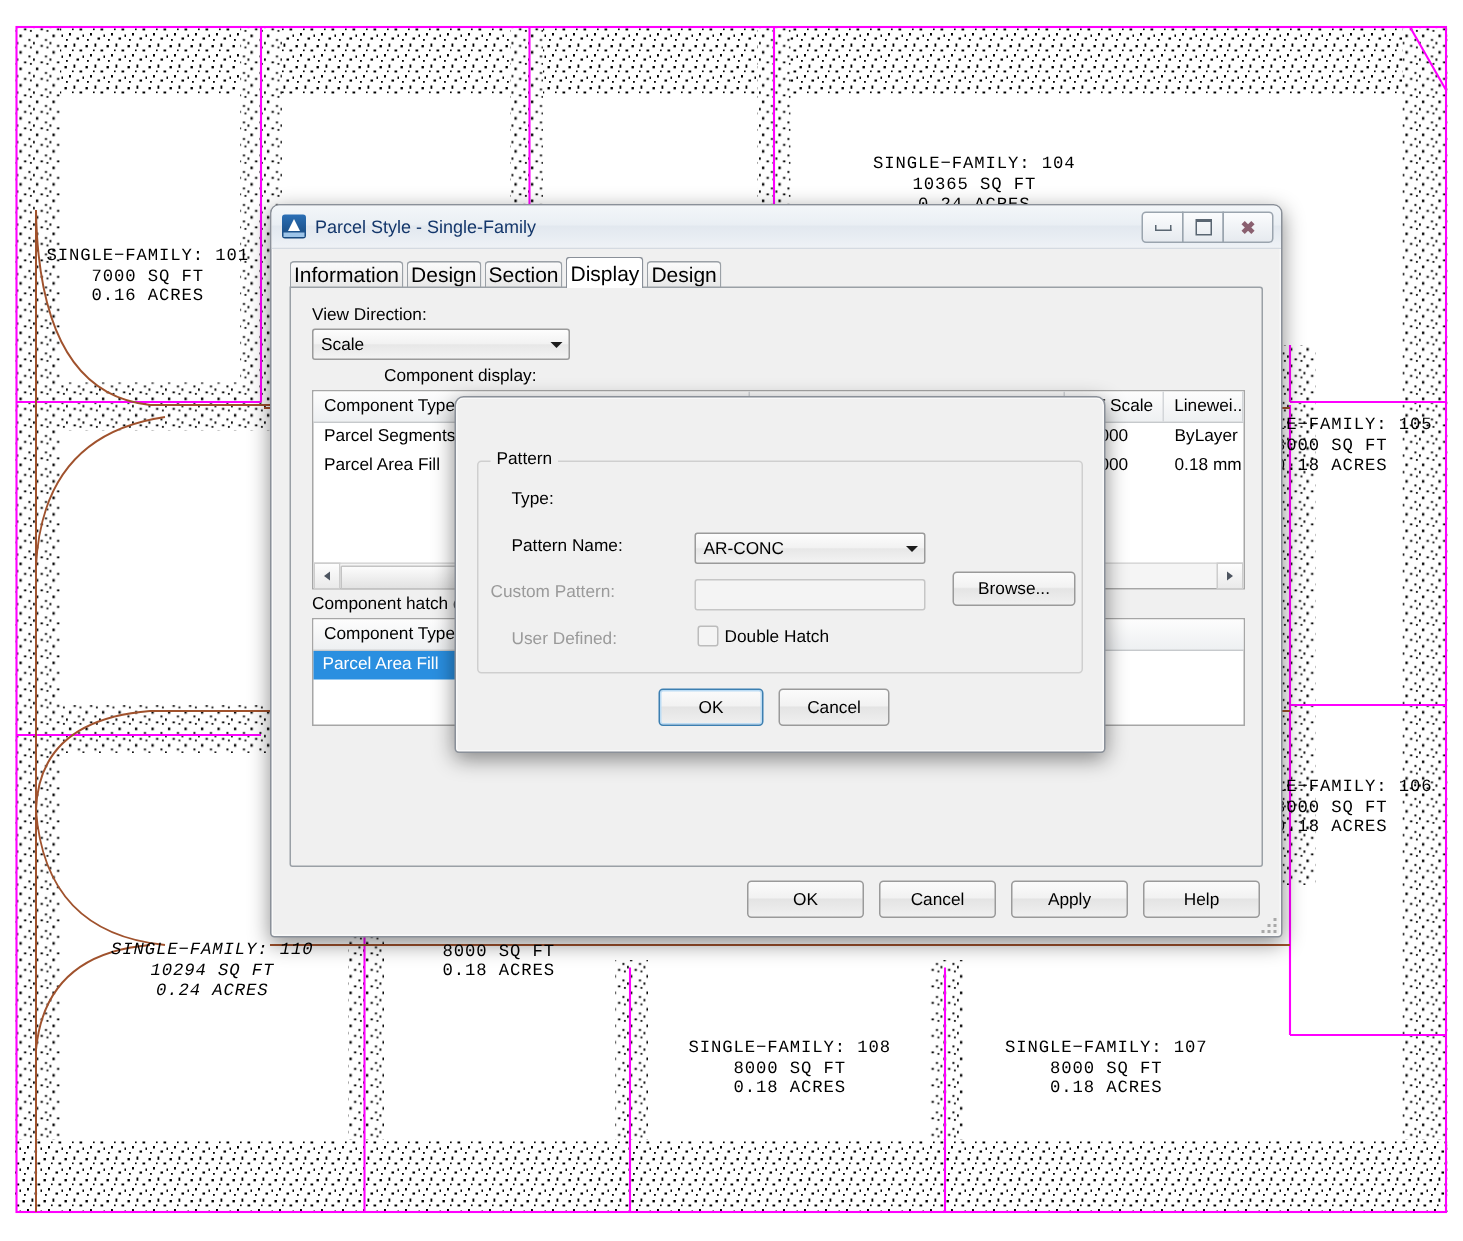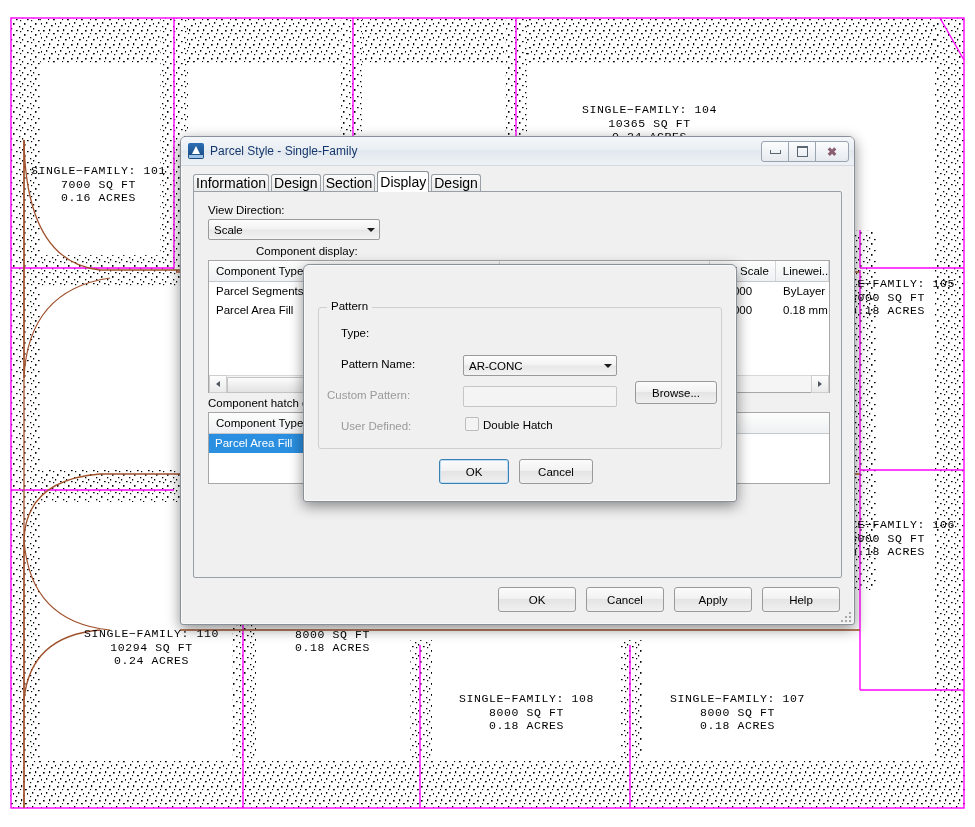--- a/index.html
+++ b/index.html
@@ -288,21 +288,21 @@
         <path d="M24 378 Q28 290 110 278"></path>
         <path d="M24 540 Q30 622 110 630"></path>
       </g>
     </svg>
 
     <div>
       <div class="cad-label" style="left:31px;  top:164px;"><span>SINGLE−FAMILY: 101</span><br><span>7000 SQ FT</span><br><span>0.16 ACRES</span></div>
       <div class="cad-label" style="left:558px; top:103px;margin-left:24px;"><span>SINGLE−FAMILY: 104</span><br><span>10365 SQ FT</span><br><span>0.24 ACRES</span></div>
       <div class="cad-label" style="left:820px; top:277px;"><span>SINGLE−FAMILY: 105</span><br><span>8000 SQ FT</span><br><span>0.18 ACRES</span></div>
       <div class="cad-label" style="left:820px; top:518px;"><span>SINGLE−FAMILY: 106</span><br><span>8000 SQ FT</span><br><span>0.18 ACRES</span></div>
-      <div class="cad-label" style="left:84px;  top:627px;"><span>SINGLE−FAMILY: 110</span><br><span>10294 SQ FT</span><br><span>0.24 ACRES</span></div>
+      <div class="cad-label" style="left:74px;  top:627px;font-style:italic;"><span>SINGLE−FAMILY: 110</span><br><span>10294 SQ FT</span><br><span>0.24 ACRES</span></div>
       <div class="cad-label" style="left:265px; top:614px;"><span>SINGLE−FAMILY: 109</span><br><span>8000 SQ FT</span><br><span>0.18 ACRES</span></div>
       <div class="cad-label" style="left:459px; top:692px;"><span>SINGLE−FAMILY: 108</span><br><span>8000 SQ FT</span><br><span>0.18 ACRES</span></div>
       <div class="cad-label" style="left:670px; top:692px;"><span>SINGLE−FAMILY: 107</span><br><span>8000 SQ FT</span><br><span>0.18 ACRES</span></div>
     </div>
   </div>
 
   <div class="win" id="parcelStyle">
     <div class="win-titlebar">
       <div class="acad-icon"></div>
       <div class="win-title">Parcel Style - Single-Family</div>

